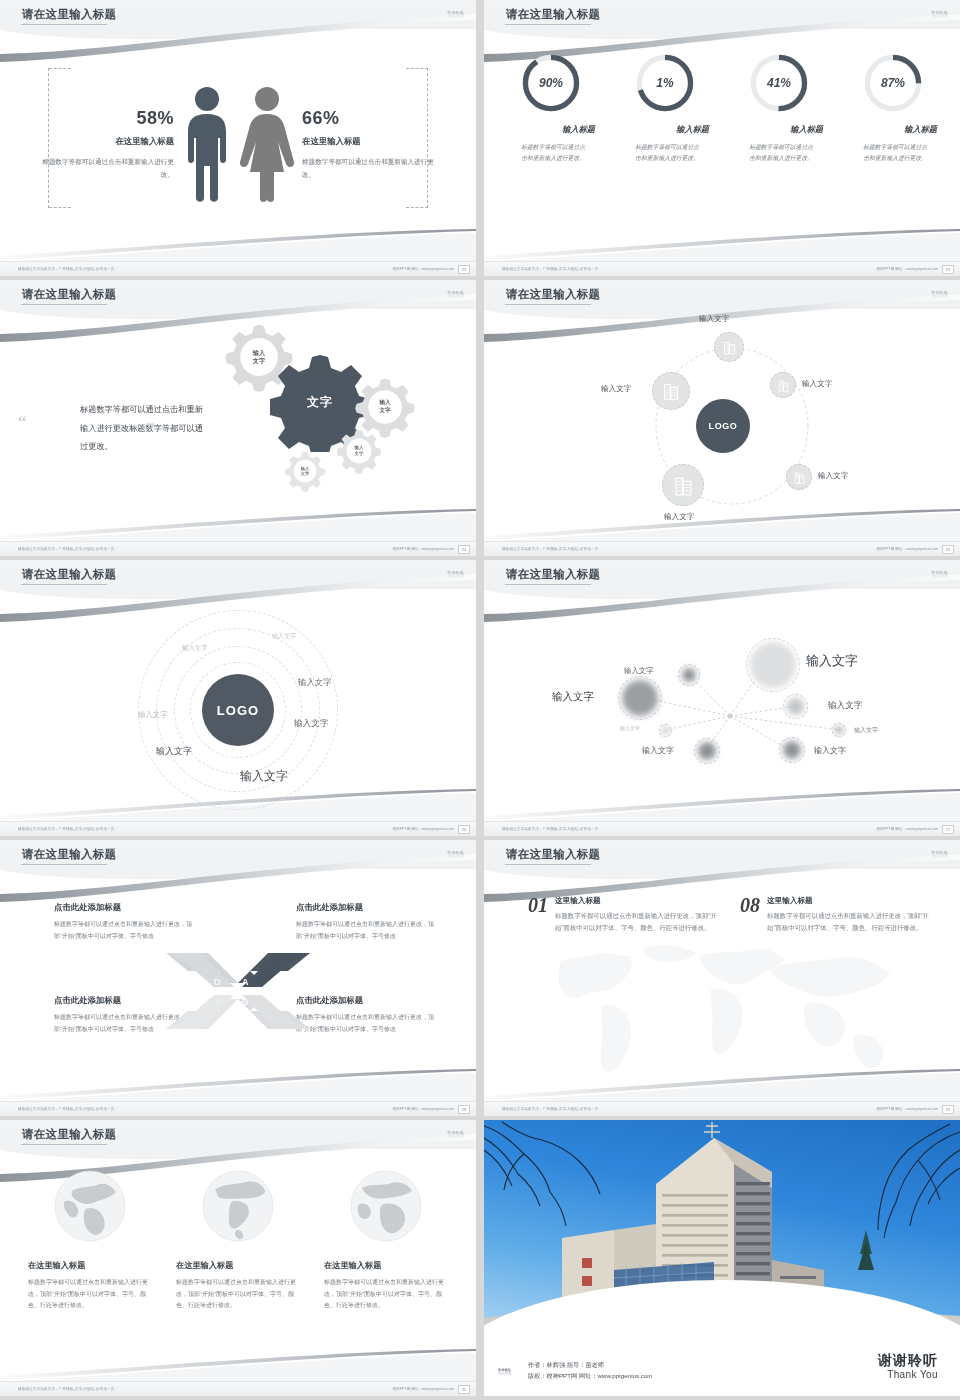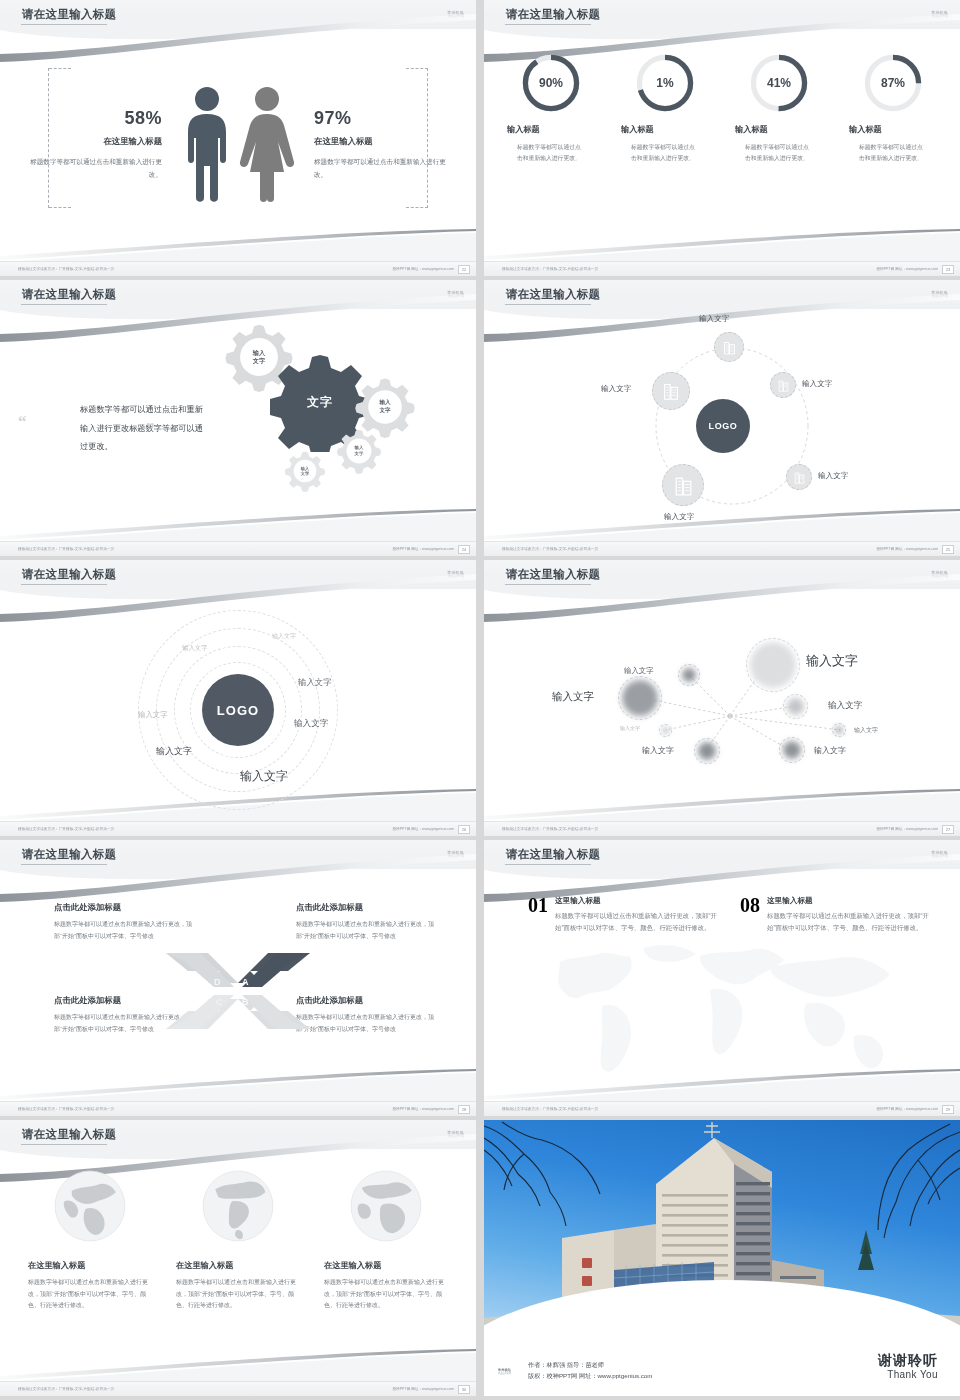--- a/index.html
+++ b/index.html
@@ -62,37 +62,37 @@
   .foot-l { font-size:3.6px; color:#8e959b; letter-spacing:.1px; white-space:nowrap; }
   .foot-r { display:flex; align-items:center; gap:4px; }
   .foot-r span { font-size:3.6px; color:#8e959b; white-space:nowrap; }
   .pgnum {
     width:12px; height:9px; border:1px solid #ccd0d4; background:#fff;
     font-size:4px; color:#8a9097; display:flex; align-items:center; justify-content:center;
   }
   .content { position:absolute; inset:30px 0 16px 0; z-index:5; }
 
   
-  .s1-wrap { display:flex; align-items:center; justify-content:center; height:100%; gap:12px; position:relative; }
+  .s1-wrap { display:flex; align-items:center; justify-content:center; height:100%; gap:0; position:relative; }
   .s1-bracket { position:absolute; top:38px; bottom:52px; width:1px; border-left:1px dashed #a9afb5; }
   .s1-bracket.l { left:48px; } .s1-bracket.r { right:48px; }
   .s1-bracket:before,.s1-bracket:after{ content:''; position:absolute; width:22px; border-top:1px dashed #a9afb5; }
   .s1-bracket.l:before{ top:0; left:0;} .s1-bracket.l:after{ bottom:0; left:0;}
   .s1-bracket.r:before{ top:0; right:0;} .s1-bracket.r:after{ bottom:0; right:0;}
   .s1-col { width:150px; }
   .s1-col.left { text-align:right; padding-right:6px; }
   .s1-col.right { text-align:left; padding-left:6px; }
   .s1-pct { font-size:18px; font-weight:700; color:#41484f; line-height:1; margin-bottom:9px; letter-spacing:.5px;}
   .s1-sub { font-size:8.4px; font-weight:700; color:#3f464d; margin-bottom:9px;}
   .s1-desc { font-size:6.6px; color:#6c7379; line-height:1.85; }
   .figs { display:flex; gap:4px; align-items:flex-end; }
 
   
   .s2-row { display:flex; justify-content:center; gap:26px; padding-top:22px;}
-  .s2-item { width:88px; text-align:left; }
+  .s2-item { width:88px; text-align:right;font-style:italic; }
   .donut { width:62px;height:62px;margin:0 auto 10px; position:relative; }
   .donut .val {
     position:absolute; inset:0; display:flex; align-items:center; justify-content:center;
     font-size:12px; font-weight:700; color:#434b53;
   }
   .s2-h { font-size:8.2px; font-weight:700; color:#3f464d; margin-bottom:7px;}
   .s2-d { font-size:5.8px; color:#767d83; line-height:1.95; padding:0 10px;}
 
   
   .s3 { display:flex; height:100%; align-items:center; }
@@ -139,21 +139,21 @@
   .s7 { position:relative; height:100%; }
   .s7-b { position:absolute; width:150px; }
   .s7-h { font-size:8.4px; font-weight:700; color:#3d444b; margin-bottom:6px;}
   .s7-p { font-size:6px; color:#757c82; line-height:1.95;}
   .xwrap { position:absolute; left:50%; top:50%; transform:translate(-50%,-50%); width:148px;height:80px;}
   .qlab { position:absolute; font-size:9px; font-weight:700; color:#fff; }
 
   
   .s8 { position:relative; height:100%; }
   .s8-b { position:absolute; top:26px; width:190px; display:flex; gap:7px;}
-  .s8-n { font-size:20px; font-weight:700; color:#000000; line-height:.95; font-family:"Liberation Serif",serif;text-align:center;}
+  .s8-n { font-size:20px; font-style:italic; font-weight:700; color:#404040; line-height:.95; font-family:"Liberation Serif",serif;text-align:center;}
   .s8-h { font-size:7.6px; font-weight:700; color:#3d444b; margin-bottom:4px;}
   .s8-p { font-size:6.4px; color:#757c82; line-height:1.95;}
 
   
   .s9-row { display:flex; justify-content:center; gap:24px; padding-top:18px;}
   .s9-i { width:124px; }
   .globe { width:76px;height:76px;margin:0 auto 16px; }
   .s9-h { font-size:8.2px; font-weight:700; color:#3d444b; margin-bottom:6px;}
   .s9-p { font-size:6px; color:#767d83; line-height:1.95;}
 
@@ -226,21 +226,21 @@
             <circle cx="27" cy="13" r="12" fill="#4e5b66"></circle>
             <path d="M27,28 C13,28 8,34 8,46 L8,74 C8,78 14,78 14,74 L14,52 L16,52 L16,112 C16,117 24,117 24,112 L24,80 L30,80 L30,112 C30,117 38,117 38,112 L38,52 L40,52 L40,74 C40,78 46,78 46,74 L46,46 C46,34 41,28 27,28 Z" fill="#4e5b66"></path>
           </svg>
           <svg width="58" height="118" viewBox="0 0 58 118">
             <circle cx="29" cy="13" r="12" fill="#7d7d7d"></circle>
             <path d="M29,28 C18,28 13,33 11,43 L2,76 C1,81 8,83 10,78 L18,56 L12,86 L46,86 L40,56 L48,78 C50,83 57,81 56,76 L47,43 C45,33 40,28 29,28 Z" fill="#7d7d7d"></path>
             <path d="M22,86 L22,113 C22,117 29,117 29,113 L29,96 L29,113 C29,117 36,117 36,113 L36,86 Z" fill="#7d7d7d"></path>
           </svg>
         </div>
         <div class="s1-col right">
-          <div class="s1-pct">97%</div>
+          <div class="s1-pct">66%</div>
           <div class="s1-sub">在这里输入标题</div>
           <div class="s1-desc">标题数字等都可以通过点击和重新输入进行更改。</div>
         </div>
       </div>
     </div>
 
     <div class="sld-foot">
       <div class="foot-l">模板能让文字转换方法：厂开模板-文字-片型结-设置第一页</div>
       <div class="foot-r">
         <span>校神PPT网  网址：www.pptgenius.com</span>

